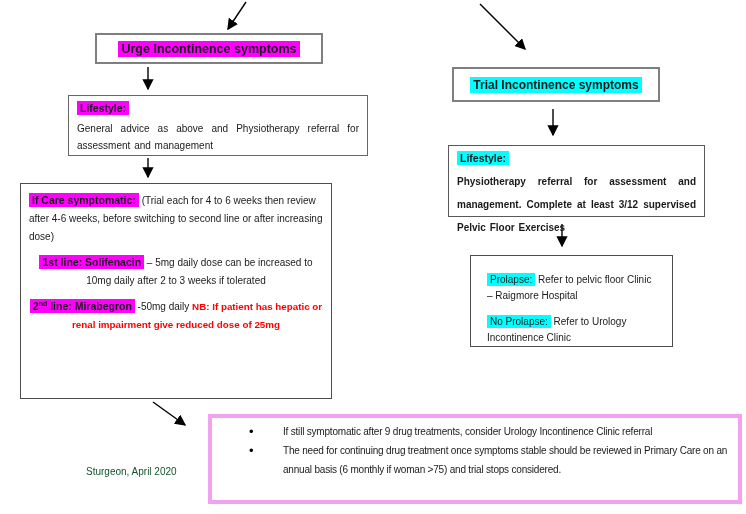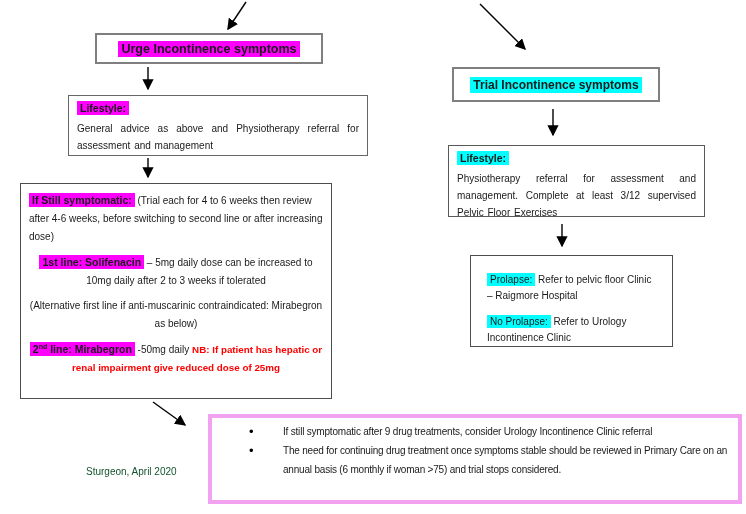--- a/index.html
+++ b/index.html
@@ -57,21 +57,21 @@
   sup { font-size: 7px; vertical-align: super; line-height: 0; }
   .nb { color: #ff0000; font-weight: bold; font-size: 9.8px; }
 
   #stress-lifestyle-box {
     left: 448px; top: 145px; width: 257px; height: 72px;
     border: 1.5px solid #595959;
     padding: 6px 8px;
     font-size: 10px;
   }
   #stress-lifestyle-box .label { font-size: 10.5px; }
-  #stress-lifestyle-box .body-text { line-height: 17px; }
+  #stress-lifestyle-box .body-text { line-height: 23px; font-weight: bold; }
 
   #stress-referral-box {
     left: 470px; top: 255px; width: 203px; height: 92px;
     border: 1.5px solid #4d4d4d;
     padding: 16px;
     font-size: 10px;
     line-height: 16px;
   }
   #stress-referral-box p + p { margin-top: 10px; }
 
@@ -127,23 +127,22 @@
   <div class="box title-box" id="urge-title-box">
     <span class="hl hl-magenta bold">Urge Incontinence symptoms</span>
   </div>
 
   <div class="box" id="urge-lifestyle-box">
     <span class="hl hl-magenta bold label">Lifestyle:</span>
     <div class="body-text">General advice as above and Physiotherapy referral for assessment and management</div>
   </div>
 
   <div class="box" id="urge-treatment-box">
-    <p><span class="hl hl-magenta bold label">If Still symptomatic:</span><span> (Trial each for 4 to 6 weeks then review after 4-6 weeks, before switching to second line or after increasing dose)</span></p>
+    <p><span class="hl hl-magenta bold label">If Care symptomatic:</span><span> (Trial each for 4 to 6 weeks then review after 4-6 weeks, before switching to second line or after increasing dose)</span></p>
     <p><span class="hl hl-magenta bold label">1st line: Solifenacin</span><span> – 5mg daily dose can be increased to 10mg daily after 2 to 3 weeks if tolerated</span></p>
-    <p><span>(Alternative first line if anti-muscarinic contraindicated: Mirabegron as below)</span></p>
     <p><span class="hl hl-magenta bold label"><span>2</span><sup>nd</sup><span> line:  Mirabegron</span></span><span> -50mg daily </span><span class="nb">NB:  If patient has hepatic or renal impairment give reduced dose of 25mg</span></p>
   </div>
 
   <div class="box title-box" id="stress-title-box">
     <span class="hl hl-cyan bold">Trial Incontinence symptoms</span>
   </div>
 
   <div class="box" id="stress-lifestyle-box">
     <span class="hl hl-cyan bold label">Lifestyle:</span>
     <div class="body-text">Physiotherapy referral for assessment and management. Complete at least 3/12 supervised Pelvic Floor Exercises</div>

